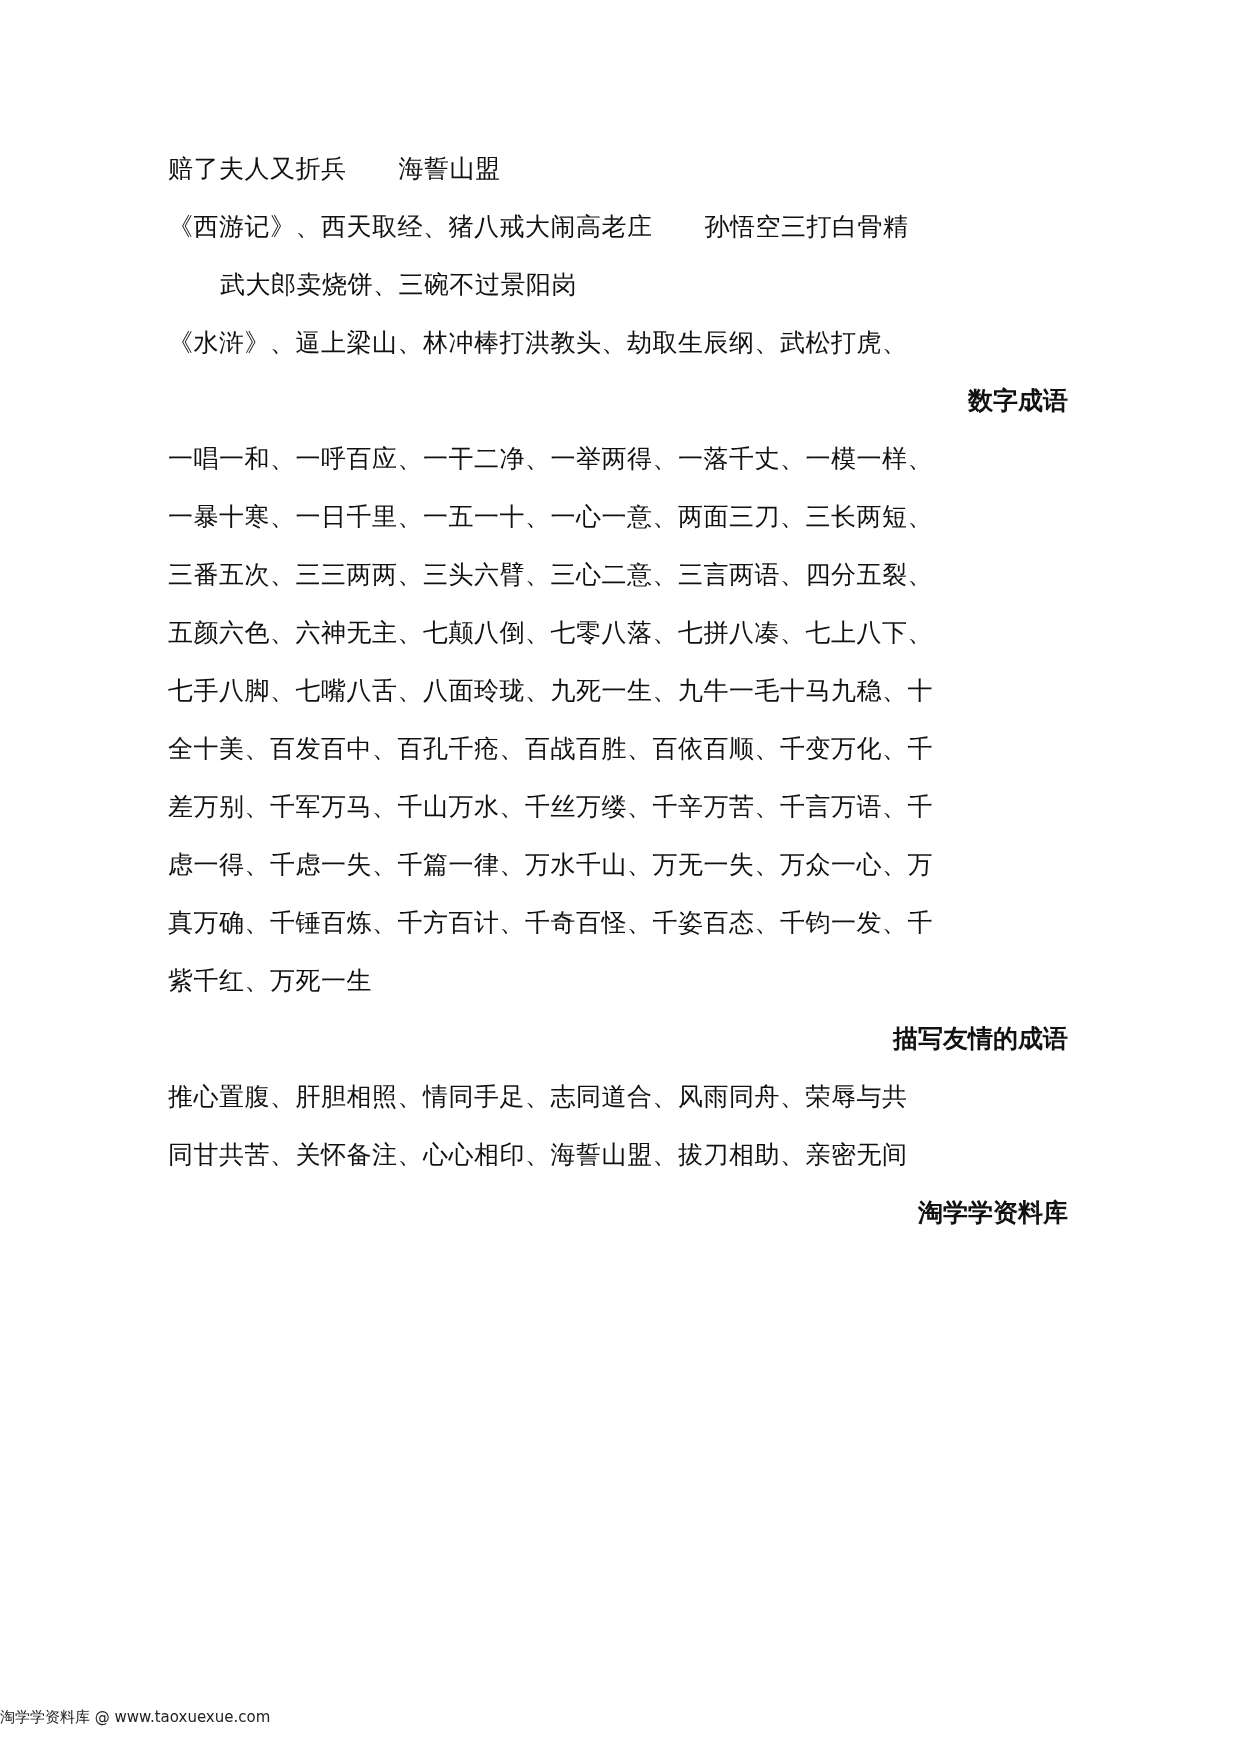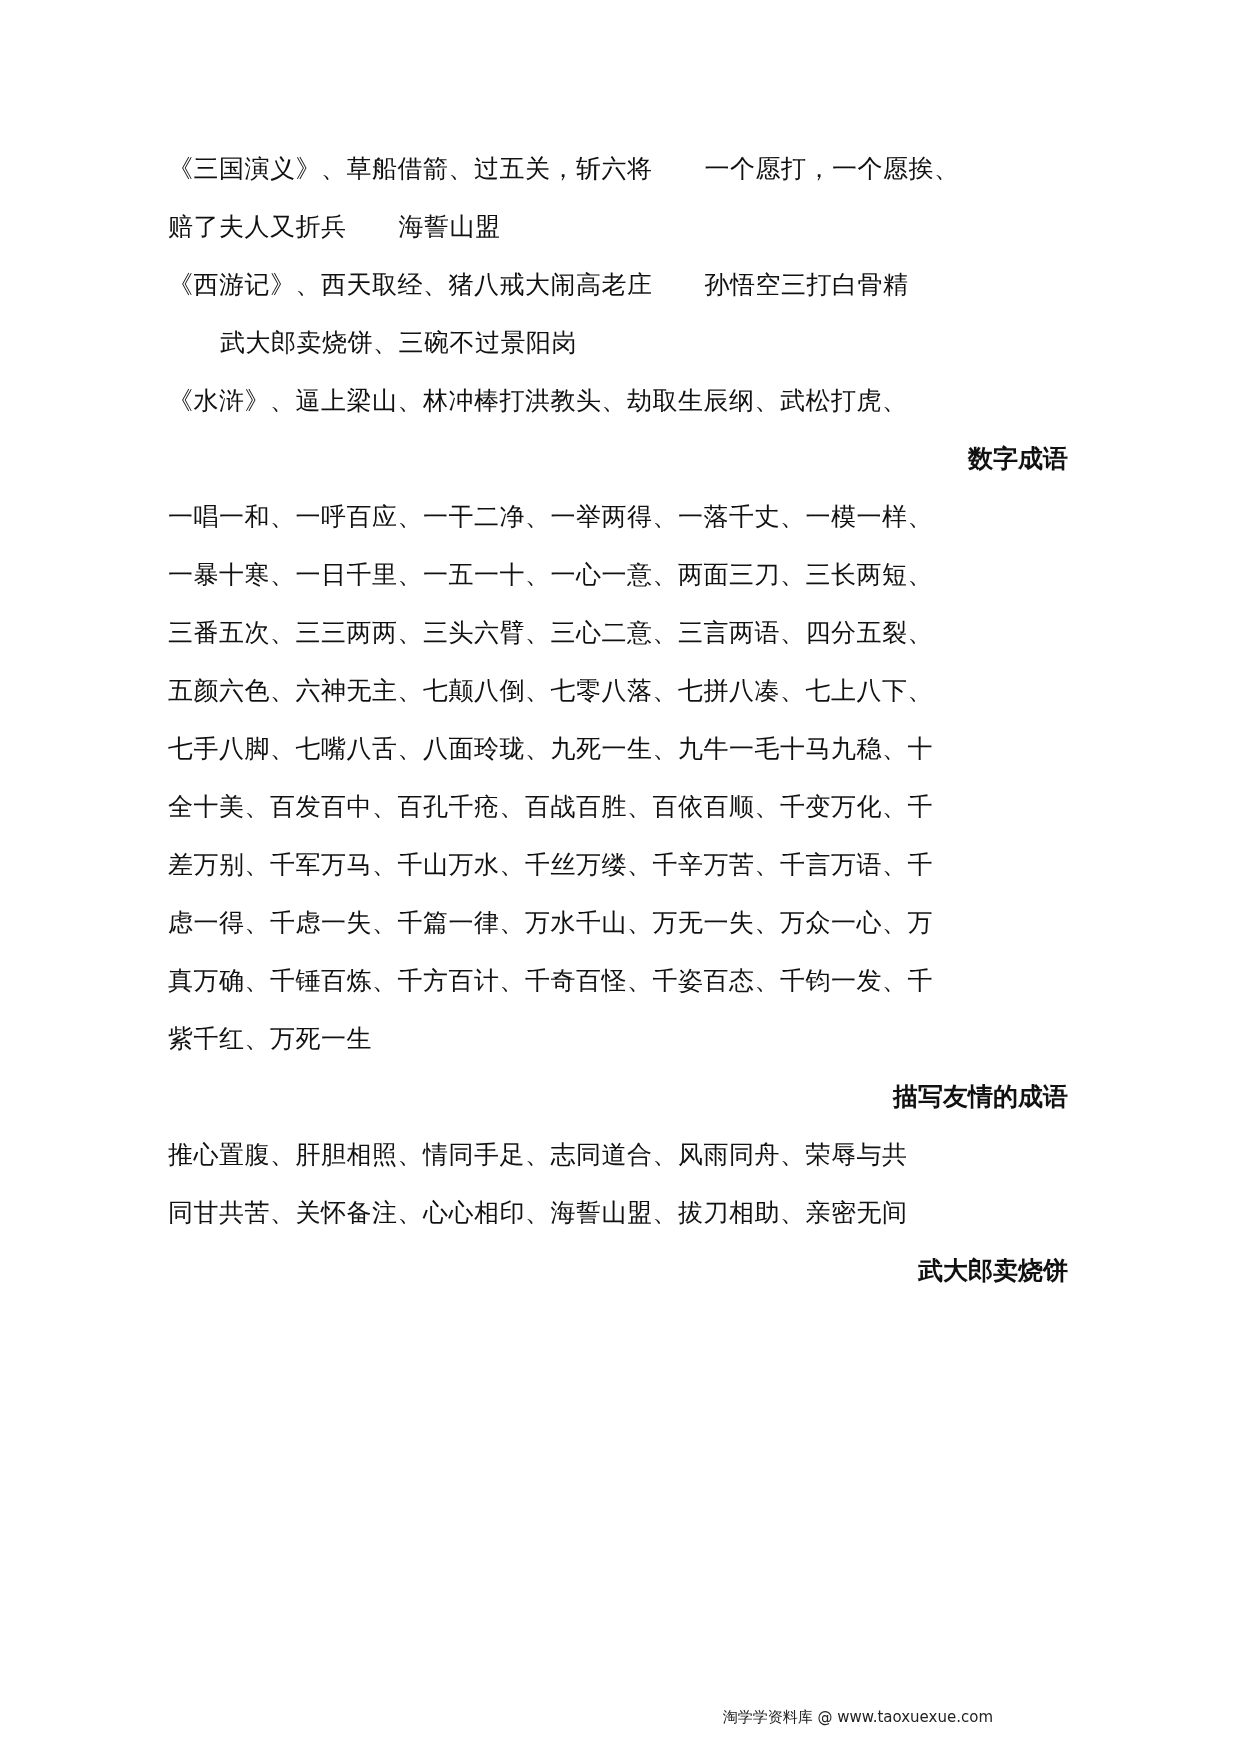--- a/index.html
+++ b/index.html
@@ -41,34 +41,31 @@
     }
     .gap {
       display: inline-block;
       width: 52px;
     }
     .footer {
       position: absolute;
       left: 0;
       width: 993px;
       top: 1708px;
-      text-align: right;
+      text-align: left;
       font-size: 15px;
       color: #222222;
       font-family: "DejaVu Sans", "Liberation Sans", sans-serif;
     }
   </style>
 </head>
 <body>
 
 <div class="page">
 
-  <div class="line">
-    <span>《三国演义》、草船借箭、过五关，斩六将</span><span class="gap"></span><span>一个愿打，一个愿挨、</span>
-  </div>
   <div class="line">
     <span>赔了夫人又折兵</span><span class="gap"></span><span>海誓山盟</span>
   </div>
   <div class="line">
     <span>《西游记》、西天取经、猪八戒大闹高老庄</span><span class="gap"></span><span>孙悟空三打白骨精</span>
   </div>
   <div class="line indent">
     <span>武大郎卖烧饼、三碗不过景阳岗</span>
   </div>
   <div class="line">
@@ -84,16 +81,16 @@
   <div class="line">全十美、百发百中、百孔千疮、百战百胜、百依百顺、千变万化、千</div>
   <div class="line">差万别、千军万马、千山万水、千丝万缕、千辛万苦、千言万语、千</div>
   <div class="line">虑一得、千虑一失、千篇一律、万水千山、万无一失、万众一心、万</div>
   <div class="line">真万确、千锤百炼、千方百计、千奇百怪、千姿百态、千钧一发、千</div>
   <div class="line">紫千红、万死一生</div>
 
   <div class="heading">描写友情的成语</div>
   <div class="line">推心置腹、肝胆相照、情同手足、志同道合、风雨同舟、荣辱与共</div>
   <div class="line">同甘共苦、关怀备注、心心相印、海誓山盟、拔刀相助、亲密无间</div>
 
-  <div class="heading">武大郎卖烧饼</div>
+  <div class="heading">淘学学资料库</div>
 </div>
 
 <div class="footer">淘学学资料库 @ www.taoxuexue.com</div>
 
 </body></html>

